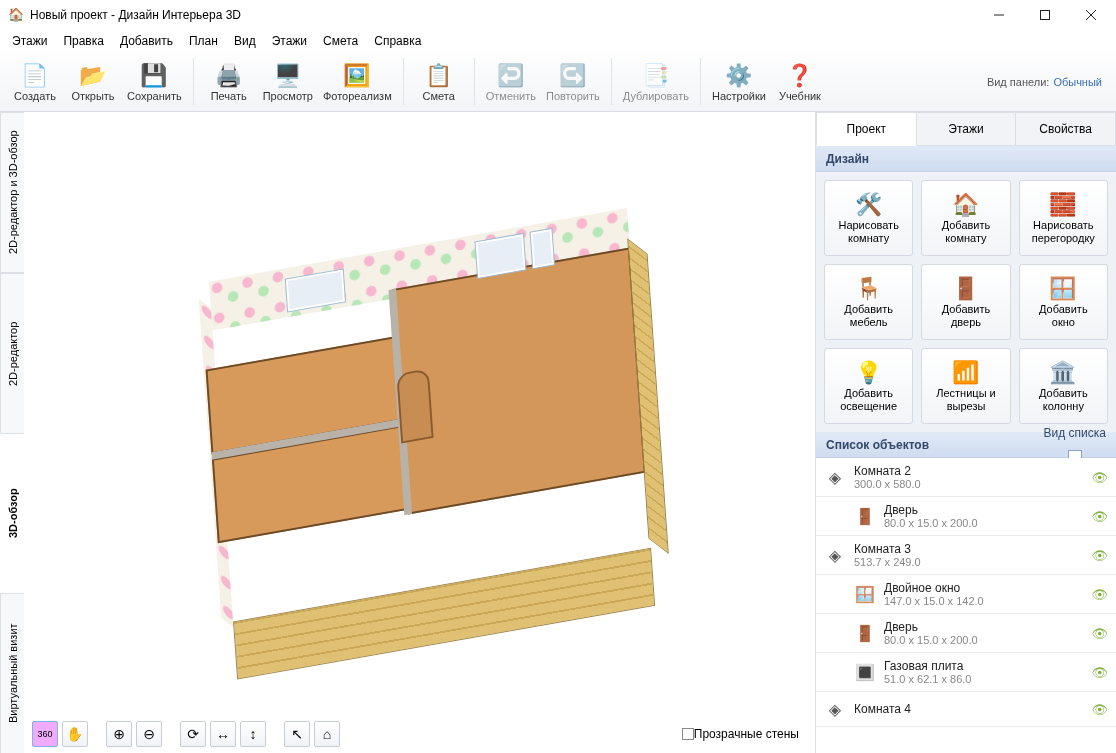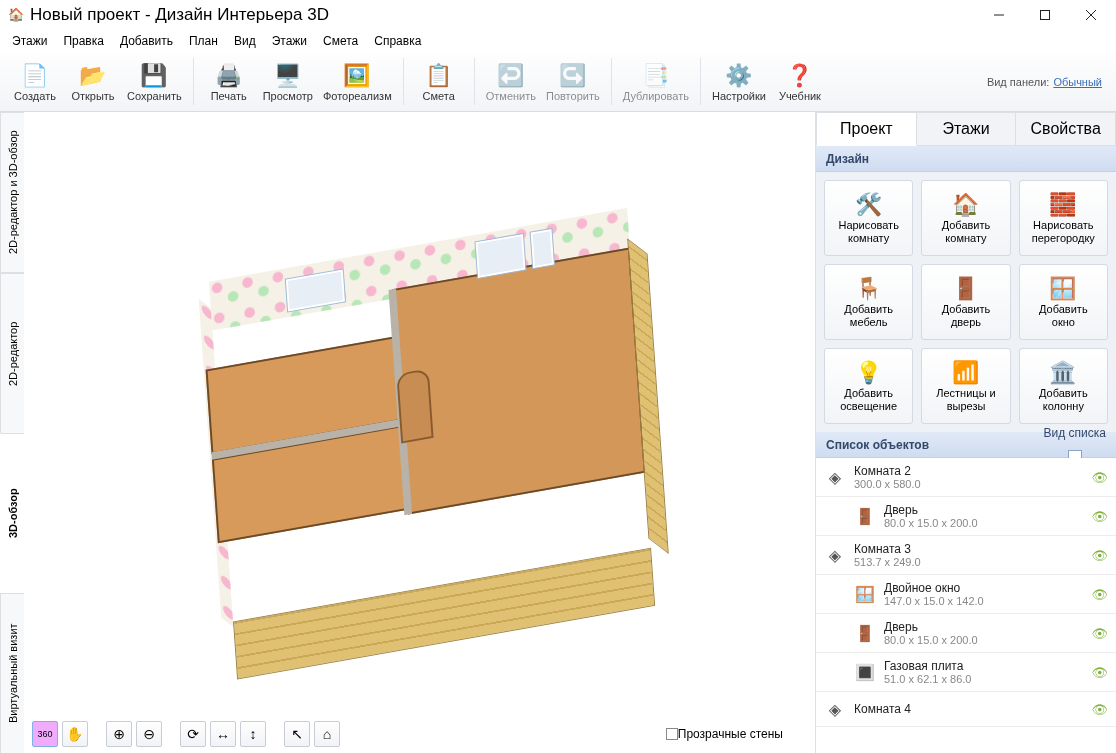--- a/index.html
+++ b/index.html
@@ -1,38 +1,38 @@
 <!DOCTYPE html>
 <html><head>
 <meta charset="utf-8">
 <style>
   * { box-sizing: border-box; margin: 0; padding: 0; font-family: "Segoe UI", Tahoma, sans-serif; }
   body { width: 1116px; height: 753px; background: #fff; overflow: hidden; }
 
   
   .titlebar { height: 30px; display: flex; align-items: center; padding: 0 2px 0 8px; background: #fff; }
   .titlebar .app-icon { width: 16px; height: 16px; margin-right: 6px; font-size: 13px; line-height: 16px; }
-  .titlebar .title { font-size: 17px; }
+  .titlebar .title { font-size: 12px; }
   .titlebar .spacer { flex: 1; }
   .titlebar .win-btn { width: 46px; height: 28px; display: flex; align-items: center; justify-content: center; color: #222; }
 
   
   .menubar { height: 22px; display: flex; align-items: center; padding: 0 4px; font-size: 12px; border-bottom: 1px solid transparent; }
   .menubar .menu-item { padding: 2px 8px; cursor: default; }
 
   
   .toolbar { height: 60px; display: flex; align-items: stretch; padding: 2px 6px; background: linear-gradient(#fefefe, #f2f4f7); border-bottom: 1px solid #d8dde3; }
   .tool-group { display: flex; align-items: stretch; }
   .tool-sep { width: 1px; background: #dfe4ea; margin: 4px 6px; }
   .tool-btn { display: flex; flex-direction: column; align-items: center; justify-content: center; min-width: 58px; padding: 2px 4px; border: 1px solid transparent; border-radius: 3px; cursor: pointer; }
   .tool-btn.disabled { opacity: .55; }
   .tool-btn .ticon { font-size: 22px; height: 28px; line-height: 28px; }
   .tool-btn .tlabel { font-size: 11px; color: #333; }
   .toolbar-right { margin-left: auto; display: flex; align-items: center; font-size: 11px; color: #555; padding-right: 8px; }
-  .toolbar-right a { color: #3a6fb7; text-decoration: underline; margin-left: 4px; cursor: pointer; }
+  .toolbar-right a { color: #3a6fb7; margin-left: 4px; cursor: pointer; }
 
   
   .main { display: flex; height: calc(753px - 30px - 22px - 60px); }
 
   
   .lefttabs { width: 24px; display: flex; flex-direction: column; background: #f4f5f7; }
   .vtab { flex: 1; border: 1px solid #dcdfe4; border-left: none; display: flex; align-items: center; justify-content: center; writing-mode: vertical-rl; transform: rotate(180deg); font-size: 11px; padding: 6px 0; cursor: pointer; background: #f7f8fa; }
   .vtab + .vtab { border-top: none; }
   .vtab.active { background: #fff; font-weight: 600; border-right: 1px solid #fff; }
 
@@ -67,27 +67,27 @@
   .door { position: absolute; left: 228px; top: 170px; width: 34px; height: 74px; background: #c78d52; border: 2px solid #8a5a2f; border-radius: 14px 14px 0 0; }
   .innerwall { position: absolute; background: #b8b2a8; }
   .iw1 { left: 30px; top: 218px; width: 200px; height: 8px; }
   .iw2 { left: 226px; top: 80px; width: 8px; height: 240px; }
 
   
   .vtoolbar { position: absolute; left: 8px; right: 8px; bottom: 4px; height: 30px; display: flex; align-items: center; gap: 4px; }
   .vbtn { width: 26px; height: 26px; border: 1px solid #c8cdd5; border-radius: 2px; background: linear-gradient(#fff, #f1f3f7); display: flex; align-items: center; justify-content: center; font-size: 14px; cursor: pointer; }
   .vbtn.active { background: #f0abfc; border-color: #7fb3e6; }
   .vsep { width: 10px; }
-  .vcheck { margin-left: auto; margin-right: 24px; font-size: 12px; display: flex; align-items: center; }
+  .vcheck { margin-left: auto; margin-right: 8px; font-size: 12px; display: flex; align-items: center; }
   .vcheck .box { width: 12px; height: 12px; border: 1px solid #888; background: #fff; }
 
   
   .rightpanel { width: 300px; display: flex; flex-direction: column; background: #fafbfc; }
   .rtabs { display: flex; height: 34px; }
-  .rtab { flex: 1; display: flex; align-items: center; justify-content: center; font-size: 16px; border: 1px solid #dcdfe4; border-left: none; background: #f1f3f6; cursor: pointer; }
+  .rtab { flex: 1; display: flex; align-items: center; justify-content: center; font-size: 12px; border: 1px solid #dcdfe4; border-left: none; background: #f1f3f6; cursor: pointer; }
   .rtab:first-child { border-left: 1px solid #dcdfe4; }
   .rtab.active { background: #fff; border-bottom-color: #fff; }
 
   .section-hdr { height: 26px; background: linear-gradient(#e0e9f7, #cfdcf0); border-bottom: 1px solid #c4d0e4; display: flex; align-items: center; padding: 0 10px; font-size: 12px; font-weight: 600; color: #33486b; }
   .section-hdr .hdr-right { margin-left: auto; display: flex; align-items: center; gap: 10px; font-weight: 400; color: #33486b; flex-direction: column; }
   .hdr-smicon { width: 14px; height: 14px; border: 1px solid #8aa4c8; background: #fff; }
 
   .design-grid { padding: 8px; display: grid; grid-template-columns: repeat(3, 1fr); gap: 8px; background: #eef1f5; }
   .design-btn { background: linear-gradient(#fff, #f2f4f7); border: 1px solid #d4d9e2; border-radius: 3px; height: 76px; display: flex; flex-direction: column; align-items: center; justify-content: center; cursor: pointer; }
   .design-btn .dicon { font-size: 22px; height: 28px; line-height: 28px; }

